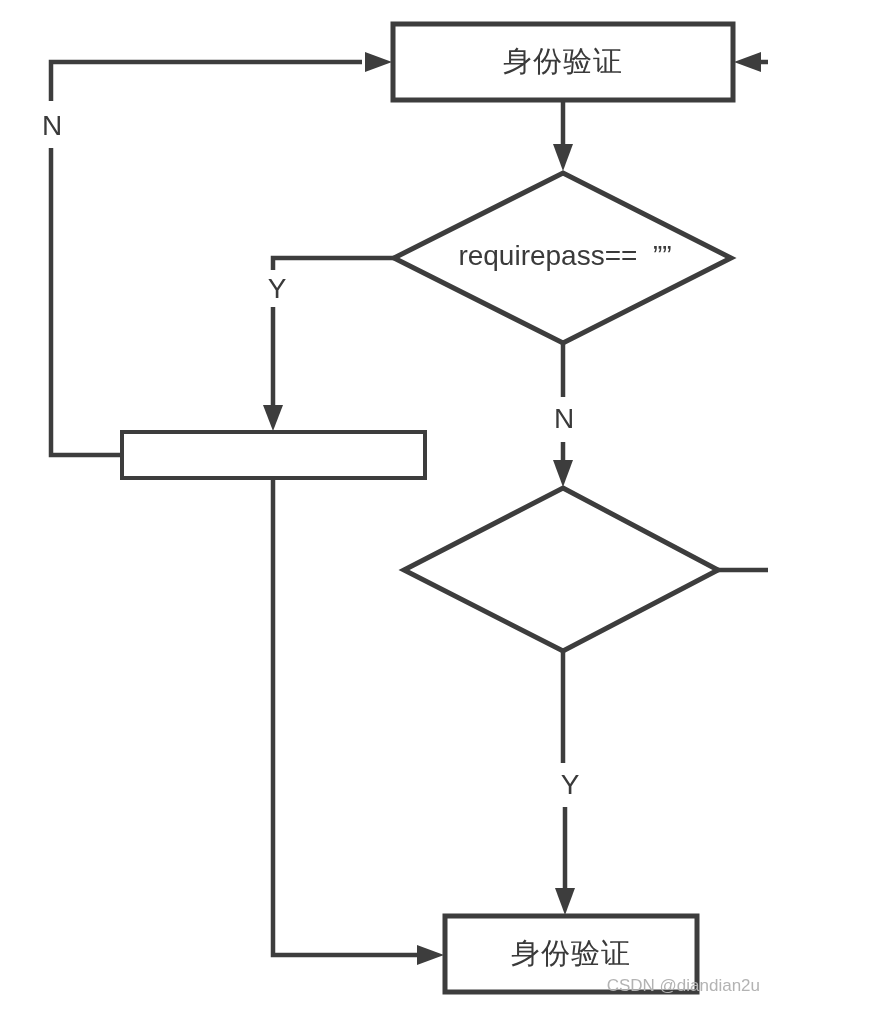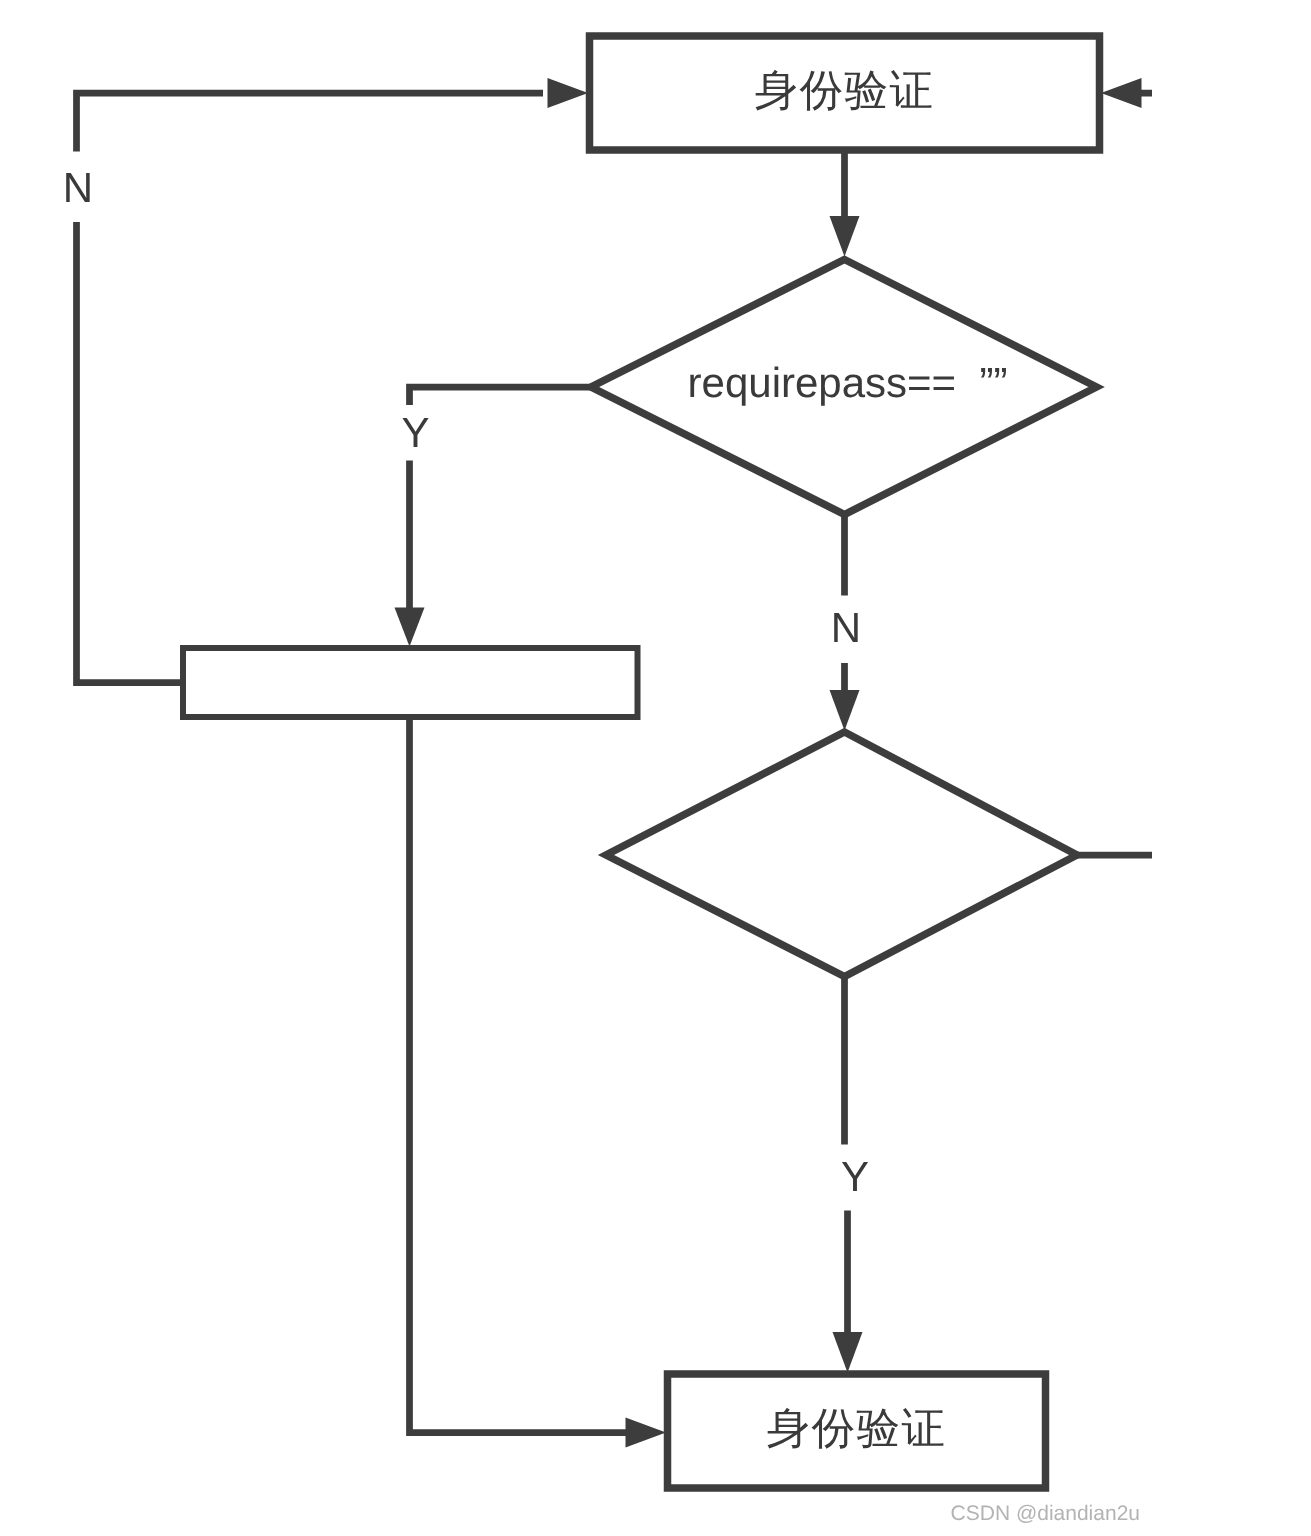--- a/index.html
+++ b/index.html
@@ -41,22 +41,22 @@
     line-height: 1.15;
     text-align: center;
   }
   .code { font-size: 28px; }
   .cjk  { font-size: 29px; letter-spacing: 1px; }
   .branch { font-size: 28px; }
   .d2label { font-size: 29px; line-height: 34px; }
   .watermark {
     position: absolute;
     right: 8px;
-    top: 1000px;
-    font-size: 14px;
+    top: 976px;
+    font-size: 17px;
     color: var(--watermark, #b3b3b3);
   }
 </style>
 </head>
 <body>
 
 <div class="stage">
 
   <svg width="874" height="1024" viewBox="0 0 874 1024">
 

